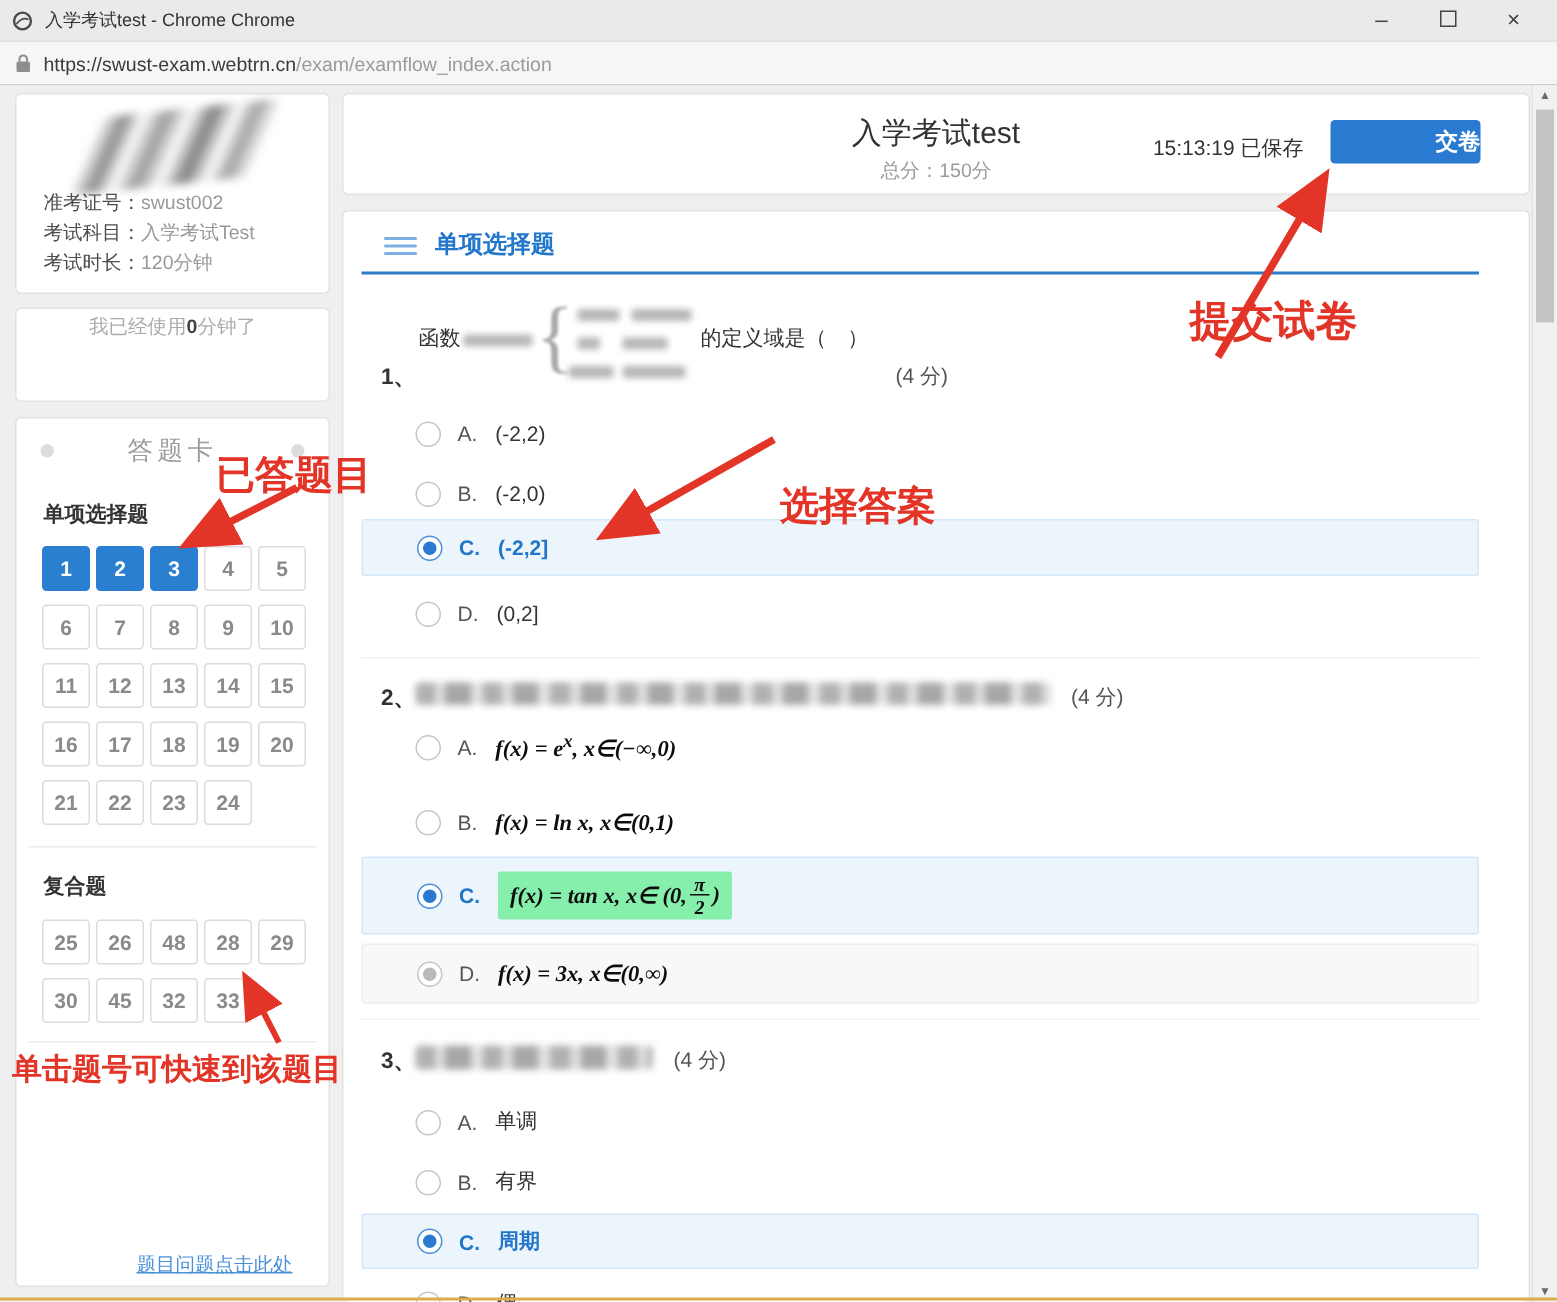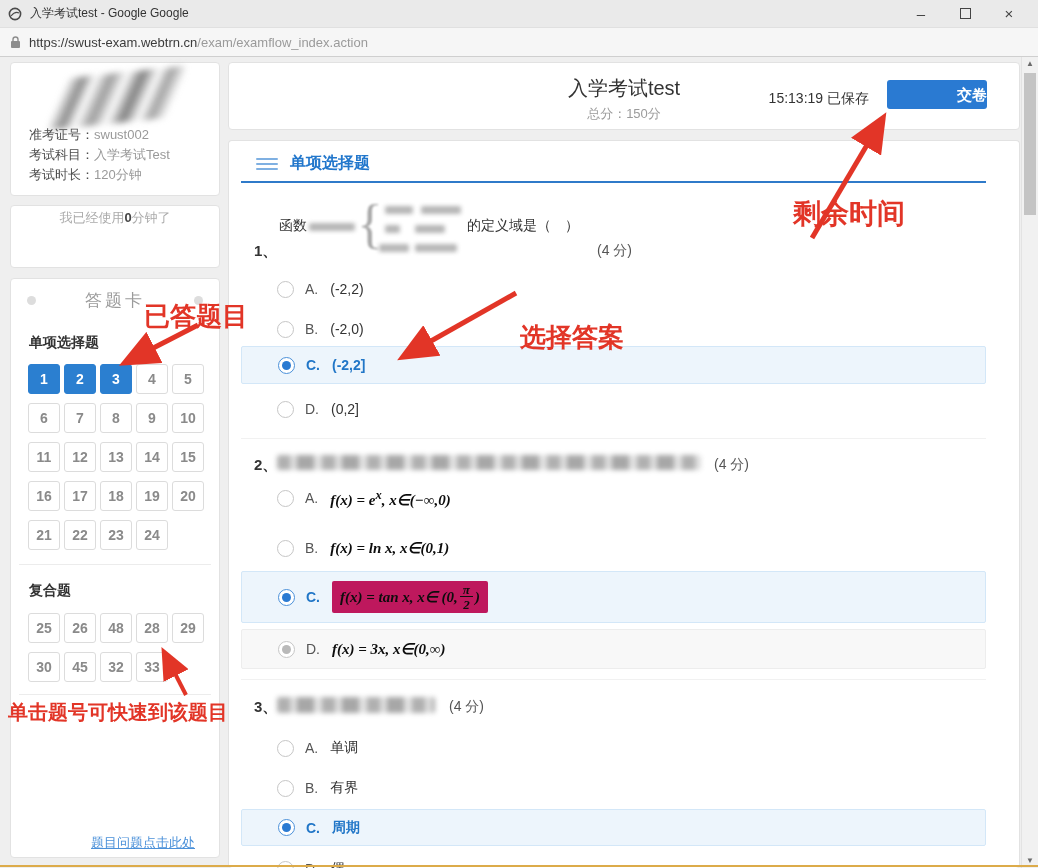--- a/index.html
+++ b/index.html
@@ -76,21 +76,21 @@
   .opt-box-sel { background:#edf5fc; border:1px solid #d3e7f8; border-radius:2px; }
   .opt-box-sel .olabel, .opt-box-sel .otext { color:#2176c7; font-weight:bold; }
   .opt-box-gray { background:#f8f8f8; border:1px solid #ededed; border-radius:2px; }
   .radio { width:17px; height:17px; border-radius:50%; border:1px solid #c6c6c6; background:#fff; flex:none; margin-right:11px; position:relative; }
   .radio.sel { border-color:#4a90d9; }
   .radio.sel::after { content:""; position:absolute; inset:3px; border-radius:50%; background:#2a7ad2; }
   .radio.graysel::after { content:""; position:absolute; inset:3px; border-radius:50%; background:#b9b9b9; }
   .qsep { position:absolute; left:12px; width:745px; height:1px; background:#f1f1f1; }
 
   .math { font-family:"Liberation Serif",serif; font-weight:bold; font-style:italic; font-size:15px; color:#0d0d0d; }
-  .mathbox { background:#be185d; padding:2px 8px; border-radius:2px; display:flex; align-items:center; }
+  .mathbox { background:#86efac; padding:2px 8px; border-radius:2px; display:flex; align-items:center; }
   .frac { display:inline-flex; flex-direction:column; align-items:center; line-height:1; vertical-align:middle; margin:0 2px; font-size:13px; }
   .frac .fn { padding:0 3px; } .frac .fd { border-top:1.5px solid #0d0d0d; padding:1px 3px 0; }
 
   
   .scrollbar { position:absolute; right:0; top:0; width:17px; height:100%; background:#f1f1f1; border-left:1px solid #e3e3e3; }
   .sb-arrow { position:absolute; left:0; width:16px; height:14px; color:#6b6b6b; font-size:8px; text-align:center; line-height:14px; cursor:pointer; }
   .sb-thumb { position:absolute; left:2px; width:12px; top:16px; height:142px; background:#c4c4c4; cursor:pointer; }
 
   
   .anno { position:absolute; color:#e23527; font-family:"Liberation Serif",serif; font-weight:bold; z-index:40; pointer-events:none; }
@@ -100,21 +100,21 @@
 </head>
 <body>
 
 <div class="window">
 
   <div class="titlebar">
     <svg class="favicon" viewBox="0 0 14 14">
       <circle cx="7" cy="7" r="5.6" fill="none" stroke="#4a4a4a" stroke-width="1.6"></circle>
       <path d="M3 9 Q7 4 11 6" fill="none" stroke="#4a4a4a" stroke-width="1.2"></path>
     </svg>
-    <span class="wtitle">入学考试test - Google Google</span>
+    <span class="wtitle">入学考试test - Chrome Chrome</span>
     <div class="winctrl">
       <span class="ctl">–</span>
       <span class="ctl"><span class="ctl-max"></span></span>
       <span class="ctl">×</span>
     </div>
   </div>
 
   <div class="urlbar">
     <svg width="11" height="14" viewBox="0 0 11 14">
       <rect x="1" y="6" width="9" height="7" rx="1" fill="#8d8d8d"></rect>
@@ -313,21 +313,21 @@
         <marker id="ah" markerWidth="8" markerHeight="7" refX="5.5" refY="3.5" orient="auto">
           <path d="M0,0 L8,3.5 L0,7 z" fill="#e23527"></path>
         </marker>
       </defs>
       <line x1="812" y1="181" x2="880" y2="66" stroke="#e23527" stroke-width="5" marker-end="url(#ah)"></line>
       <line x1="516" y1="236" x2="408" y2="297" stroke="#e23527" stroke-width="5" marker-end="url(#ah)"></line>
       <line x1="198" y1="268" x2="130" y2="303" stroke="#e23527" stroke-width="5" marker-end="url(#ah)"></line>
       <line x1="186" y1="638" x2="166" y2="599" stroke="#e23527" stroke-width="4" marker-end="url(#ah)"></line>
     </svg>
 
-    <div class="anno" style="left:793px;top:138px;font-size:28px">剩余时间</div>
+    <div class="anno" style="left:793px;top:138px;font-size:28px">提交试卷</div>
     <div class="anno" style="left:520px;top:263px;font-size:26px">选择答案</div>
     <div class="anno" style="left:144px;top:242px;font-size:26px">已答题目</div>
     <div class="anno" style="left:8px;top:642px;font-size:20px">单击题号可快速到该题目</div>
 
   </div>
 
   <div class="bottom-line"></div>
 </div>
 
 </body></html>

